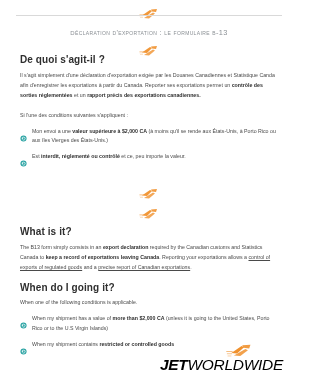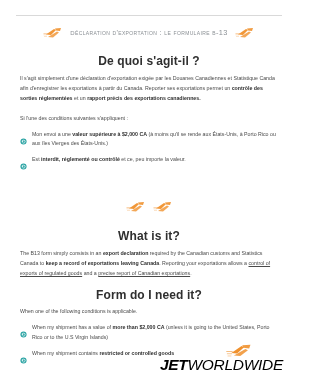--- a/index.html
+++ b/index.html
@@ -34,20 +34,21 @@
 
   
   .section-head {
     display: flex;
     align-items: center;
     justify-content: center;
     gap: 7px;
     margin: 0;
     padding: 0;
     height: 20px;
+    flex-direction: column;
   }
   .section-head .head-text {
     font-size: 7.4px;
     letter-spacing: 0.35px;
     color: #8a8f94;
     font-variant: small-caps;
     text-transform: lowercase;
     white-space: nowrap;
   }
   .section-head .head-text::first-letter { font-size: 8.6px; }
@@ -55,26 +56,25 @@
   
   .jet-glyph {
     display: inline-block;
     width: 20px;
     height: 13px;
     flex: 0 0 auto;
   }
 
   
   h2.q {
-    font-size: 12px;
+    font-size: 10px;
     font-weight: bold;
     color: #2f2f2f;
     margin: 0 0 5px 0;
     letter-spacing: 0.1px;
-    text-align: center;
   }
 
   
   p.body {
     font-size: 5.25px;
     line-height: 1.95;
     margin: 0 0 7px 0;
     color: #4a4a4a;
     text-align: left;
   }
@@ -252,21 +252,21 @@
         </svg>
       </span>
     </div>
 
     <div style="margin-top:12px;">
       <h2 class="q">What is it?</h2>
       <p class="body"><span>The B13 form simply consists in an </span><b>export declaration</b><span> required by the Canadian customs and Statistics Canada to </span><b>keep a record of exportations leaving Canada</b><span>.  Reporting your exportations allows a </span><span class="ul-link">control of exports of regulated goods</span><span> and a </span><span class="ul-link">precise report of Canadian exportations</span><span>.</span></p>
     </div>
 
     <div class="sub-block">
-      <h2 class="q">Form do I need it?</h2>
+      <h2 class="q">When do I going it?</h2>
       <p class="lead">When one of the following conditions is applicable.</p>
 
       <ul class="bullets">
         <li>
           <span class="bullet-icon">
             <svg viewBox="0 0 16 16" width="7" height="7" aria-hidden="true">
               <circle cx="8" cy="8" r="7" fill="#2aa3a3"></circle>
               <path d="M4.6 8.6 a3.6 3.6 0 1 1 1.4 2.6" fill="none" stroke="#ffffff" stroke-width="1.5" stroke-linecap="round"></path>
               <path d="M4.2 5.6 L5.2 9 L7.9 7.2 Z" fill="#ffffff"></path>
             </svg>

